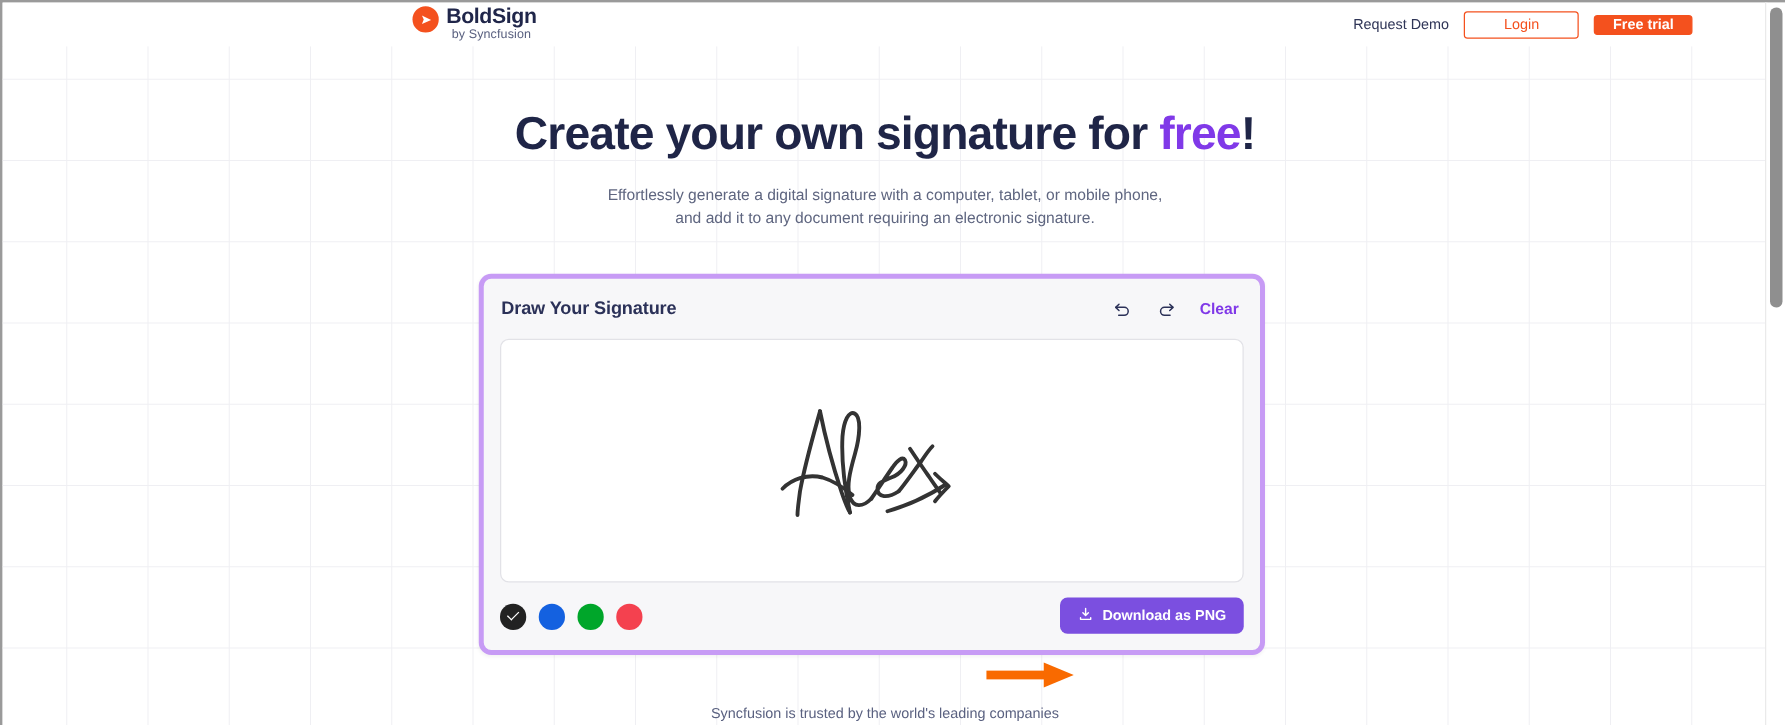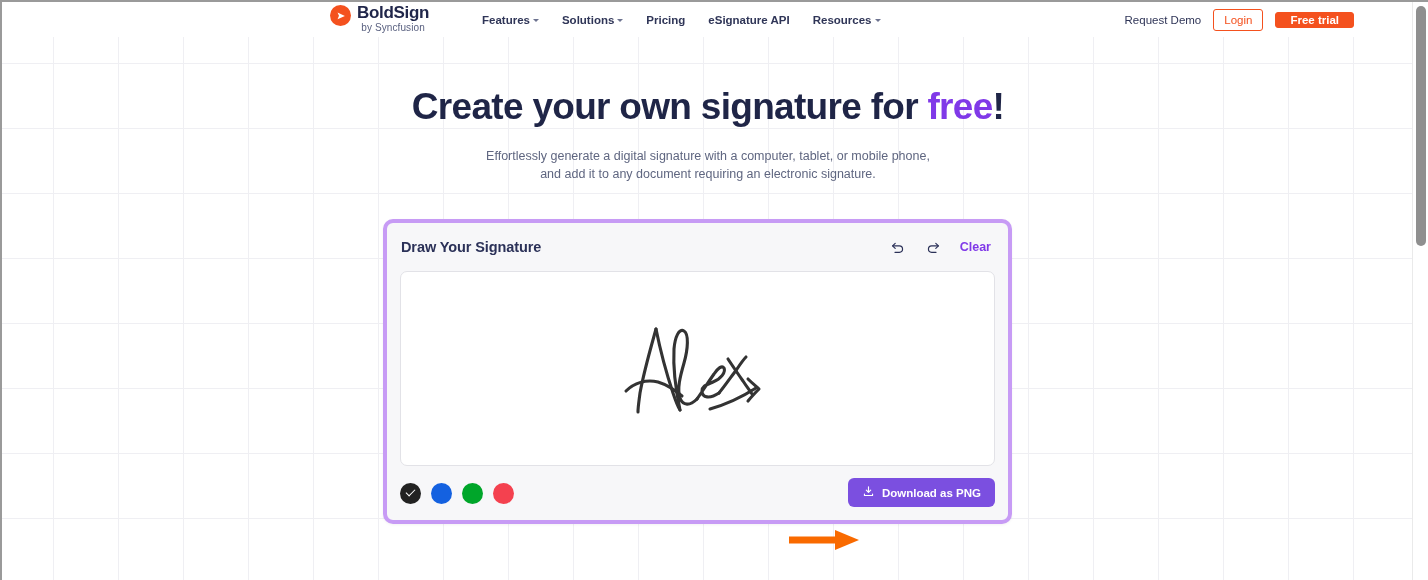--- a/index.html
+++ b/index.html
@@ -67,21 +67,21 @@
   #nav-actions {
     position: absolute; right: 60px; top: 0; height: 35px;
     display: flex; align-items: center; gap: 12px;
   }
   #request-demo {
     font-size: 11.5px; color: #2f3557; cursor: pointer; white-space: nowrap; margin-left: 43px;
   }
   #login-btn {
     font-size: 11.5px; color: #F4511E; border: 1px solid #F4511E;
     background: #fff; border-radius: 3px;
-    padding: 4px 10px; cursor: pointer; white-space: nowrap;
+    padding: 4px 31px; cursor: pointer; white-space: nowrap;
   }
   #free-trial-btn {
     font-size: 11.5px; color: #ffffff; background: #F4511E;
     border: 1px solid #F4511E; border-radius: 3px;
     padding: 1px 14px; font-weight: bold; cursor: pointer; white-space: nowrap;
   }
 
   
   #page {
     position: absolute; top: 35px; left: 0;
@@ -220,40 +220,20 @@
         <svg width="12" height="12" viewBox="0 0 16 16" aria-hidden="true">
           <path d="M13.2 8 3.4 3.2l1.9 4.3-1.9 4.8z" fill="#ffffff"></path>
         </svg>
       </div>
       <div id="brand-text">
         <span id="brand-name">BoldSign</span>
         <span id="brand-sub">by Syncfusion</span>
       </div>
     </div>
 
-    <div id="nav-links">
-      <div class="nav-link">
-        <span>Features</span>
-        <i class="caret"></i>
-      </div>
-      <div class="nav-link">
-        <span>Solutions</span>
-        <i class="caret"></i>
-      </div>
-      <div class="nav-link">
-        <span>Pricing</span>
-      </div>
-      <div class="nav-link">
-        <span>eSignature API</span>
-      </div>
-      <div class="nav-link">
-        <span>Resources</span>
-        <i class="caret"></i>
-      </div>
-    </div>
 
     <div id="nav-actions">
       <span id="request-demo">Request Demo</span>
       <span id="login-btn">Login</span>
       <span id="free-trial-btn">Free trial</span>
     </div>
   </div>
 
   <div id="page">
 
@@ -325,18 +305,19 @@
       </p>
     </div>
 
     <div id="annotation-arrow">
       <svg width="72" height="22" viewBox="0 0 72 22" aria-hidden="true">
         <rect x="0" y="7.5" width="50" height="7" fill="#F96A00"></rect>
         <path d="M46 1 L70 11 L46 21 Z" fill="#F96A00"></path>
       </svg>
     </div>
 
+    <div id="trusted">Syncfusion is trusted by the world's leading companies</div>
   </div>
 
   <div id="scrollbar">
     <div id="scroll-thumb"></div>
   </div>
 </div>
 
 </body></html>

